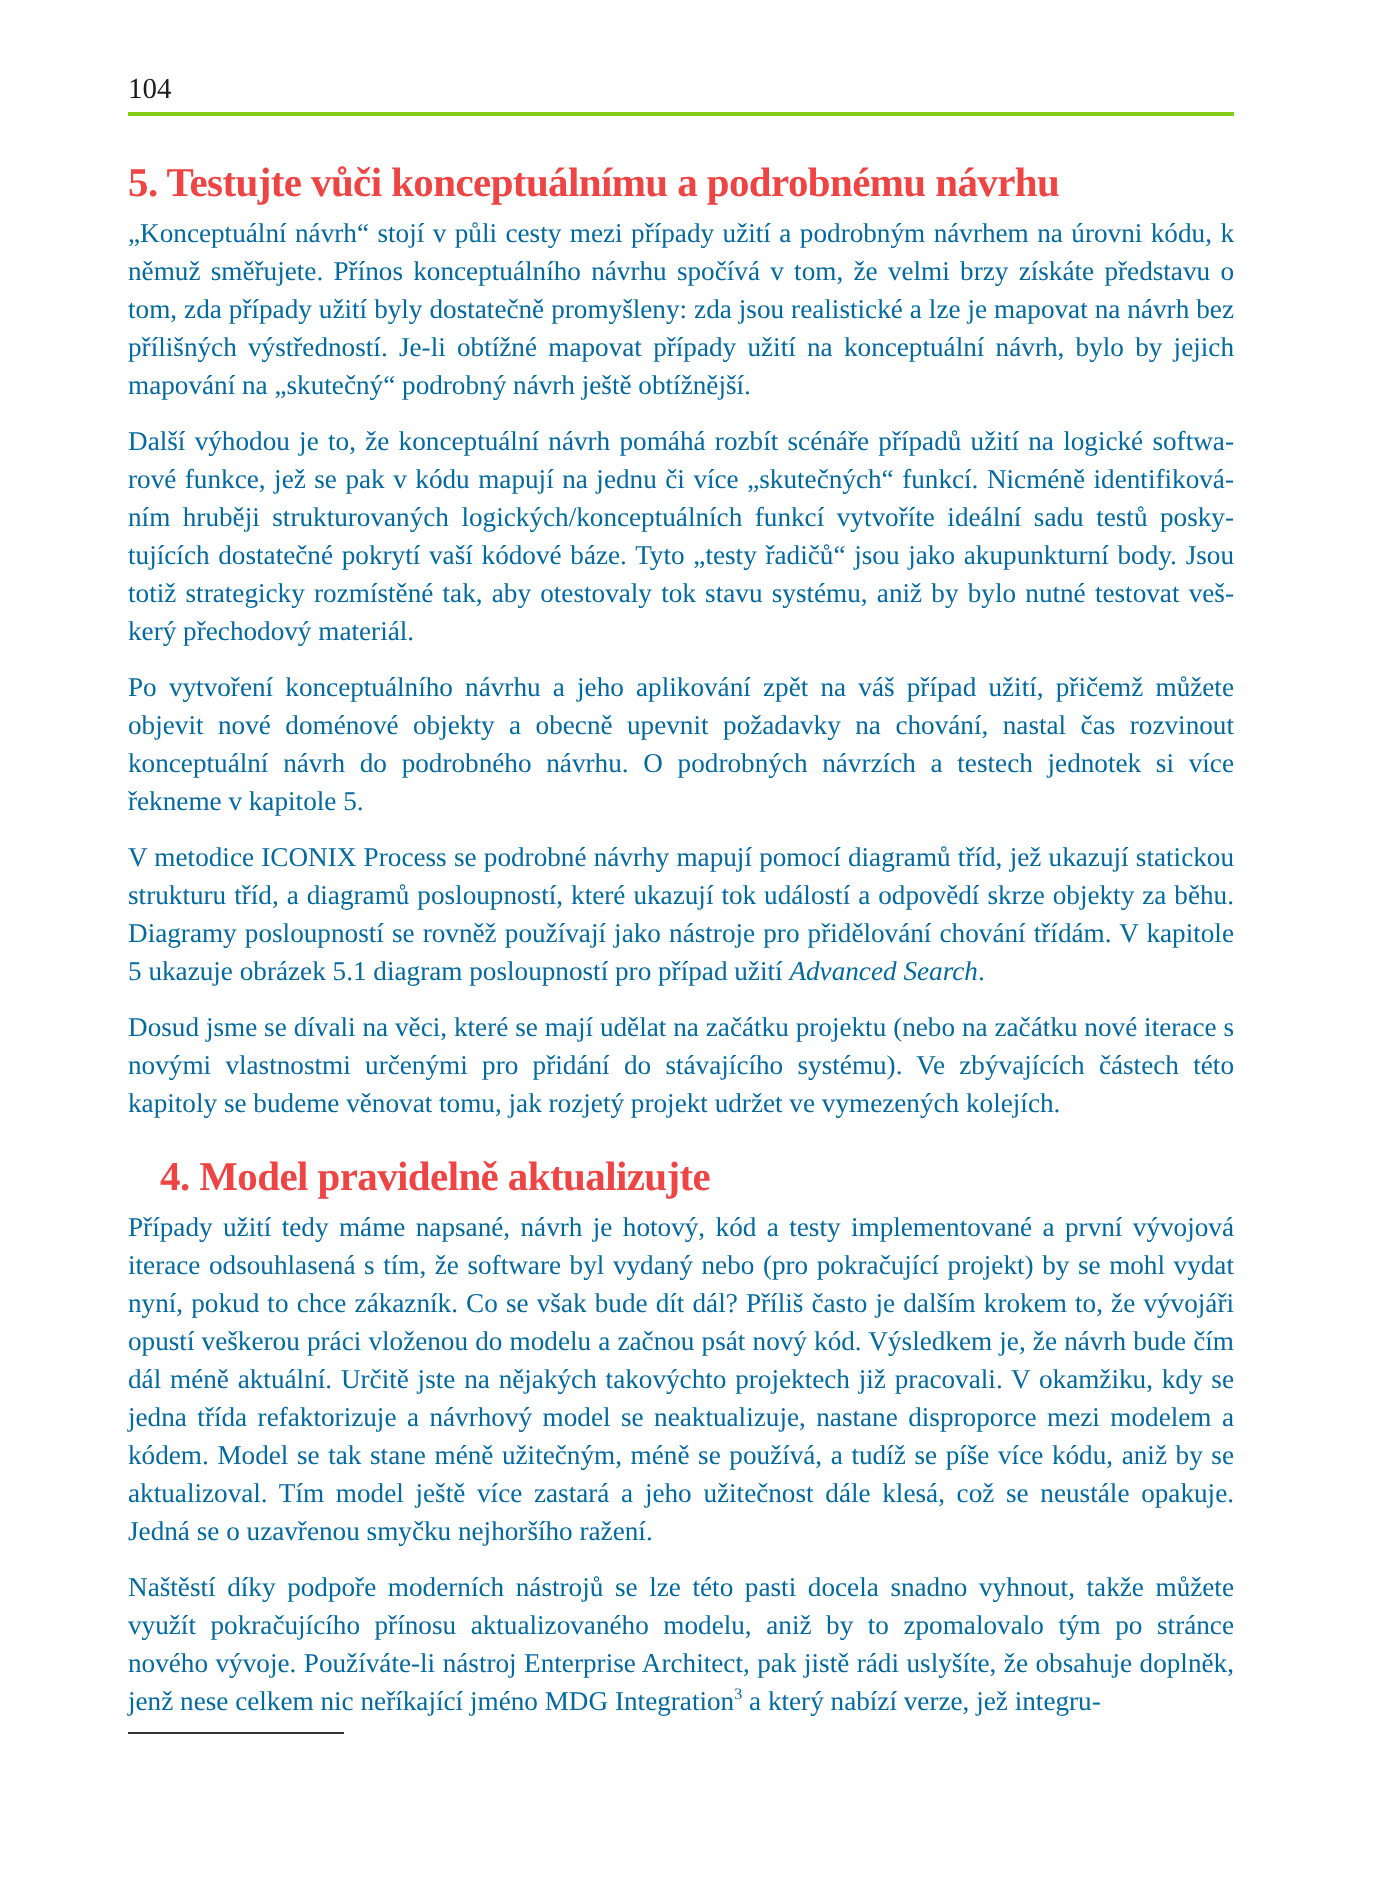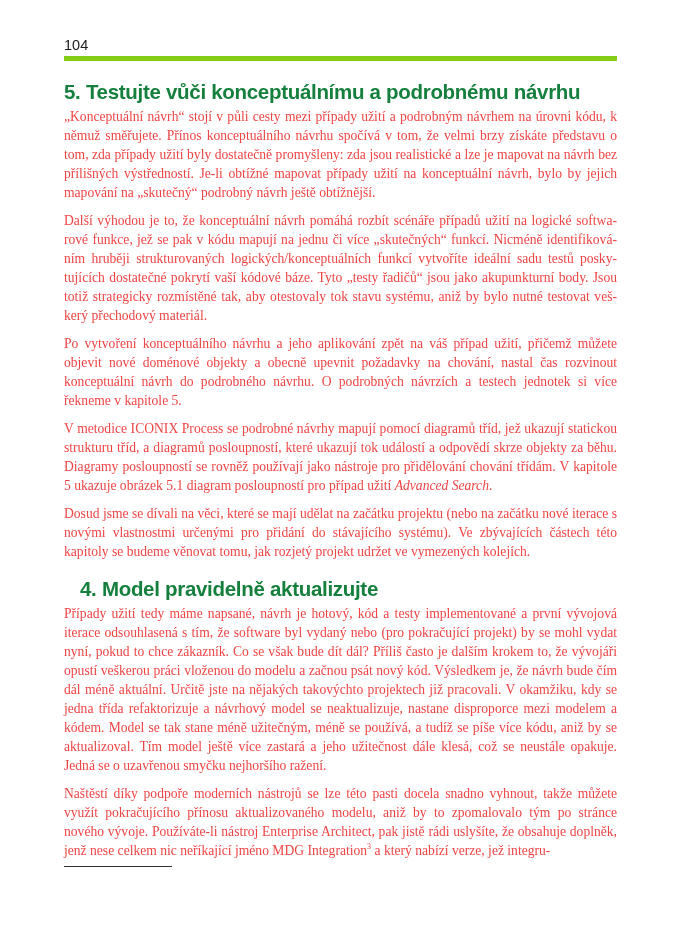--- a/index.html
+++ b/index.html
@@ -19,22 +19,22 @@
       left: 64px;
       top: 0;
       width: 553px;
     }
     .running-header {
       position: absolute;
       top: 36px;
       left: 0;
       width: 553px;
       height: 20px;
-      border-bottom: 5px solid #84cc16;
-      font-family: Liberation Sans, sans-serif;
+      border-bottom: 2px solid #84cc16;
+      font-family: Liberation Serif, serif;
       font-size: 14.5px;
       line-height: 18px;
     }
     .running-header .page-number {
       position: absolute;
       left: 0;
       top: 0;
     }
     .running-header .part-title {
       position: absolute;
@@ -42,40 +42,40 @@
       top: 0;
       white-space: nowrap;
     }
     .content {
       position: absolute;
       top: 80px;
       left: 0;
       width: 553px;
     }
     h2 {
-      font-family: Liberation Sans, sans-serif;
+      font-family: Liberation Serif, serif;
       font-weight: bold;
       font-size: 20.5px;
       line-height: 24px;
       margin: 0 0 3px 0;
       letter-spacing: -0.3px;
-      color: #15803d;
+      color: #ef4444;
     }
     h2.second {
       margin-top: 16px;
       margin-left: 16px;
     }
     p {
       font-family: "Liberation Serif", "DejaVu Serif", serif;
       font-size: 13.6px;
       line-height: 19px;
       margin: 0 0 9px 0;
       text-align: justify;
       hyphens: manual;
-      color: #ef4444;
+      color: #0369a1;
     }
     p .italic { font-style: italic; }
     sup.fnref {
       font-size: 8px;
       line-height: 0;
       vertical-align: super;
     }
     .footnote-area {
       position: absolute;
       top: 866px;

